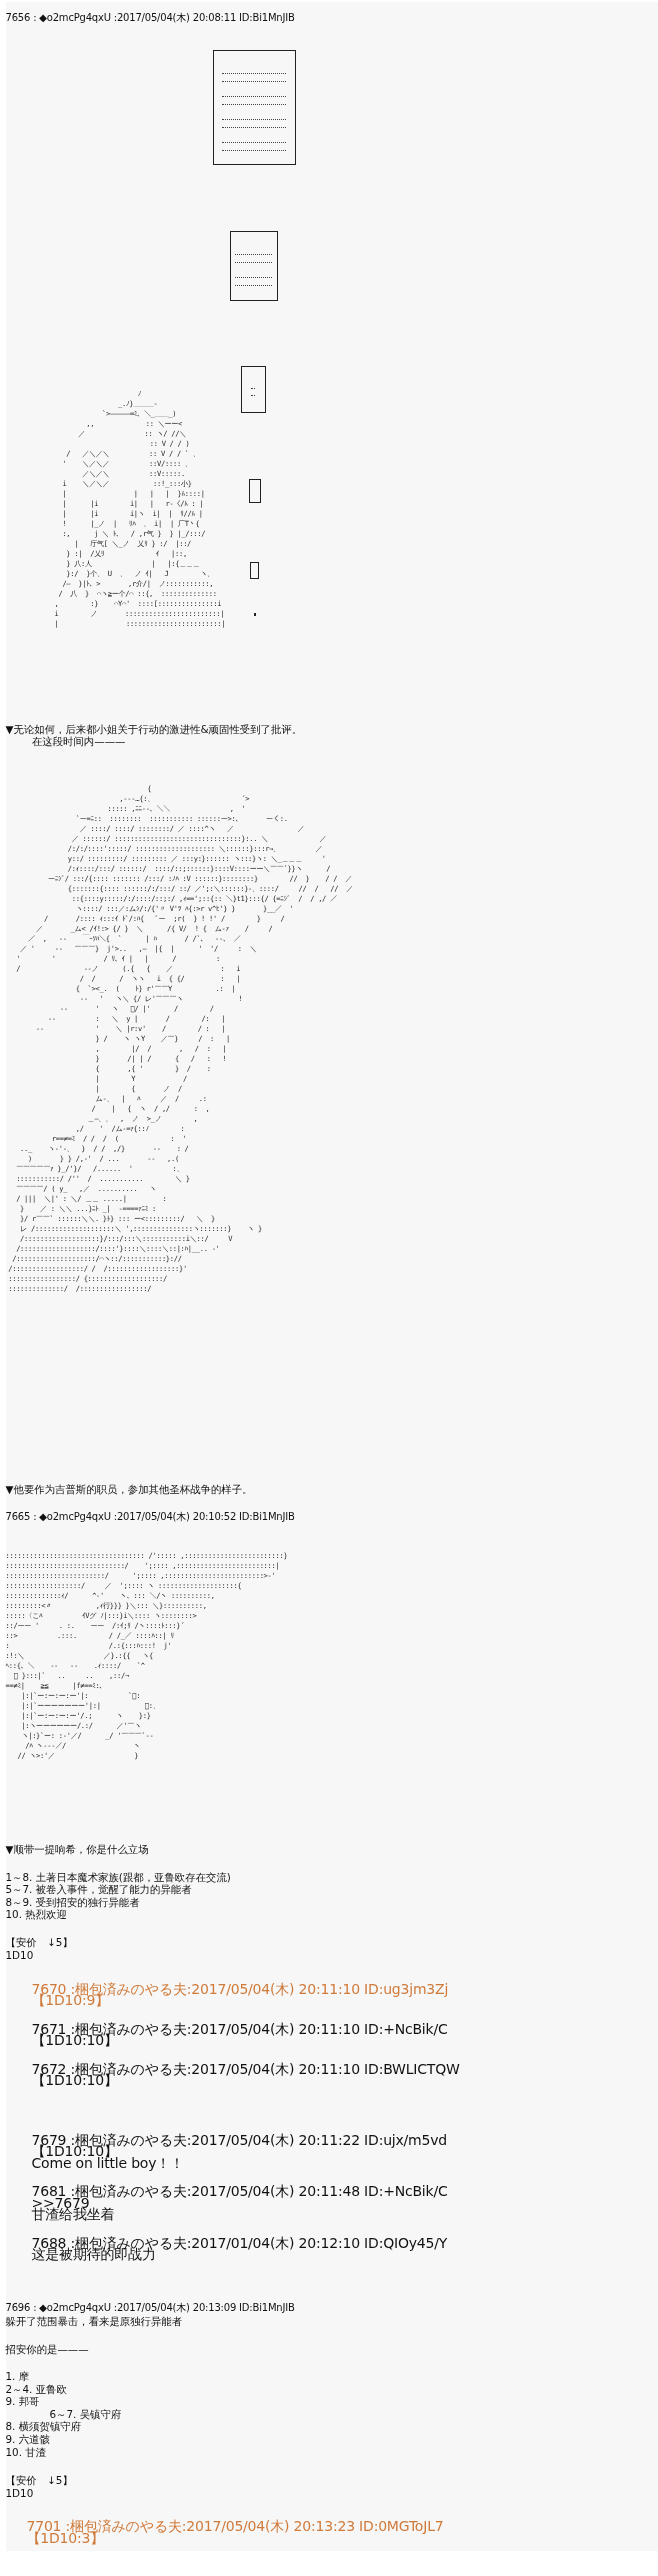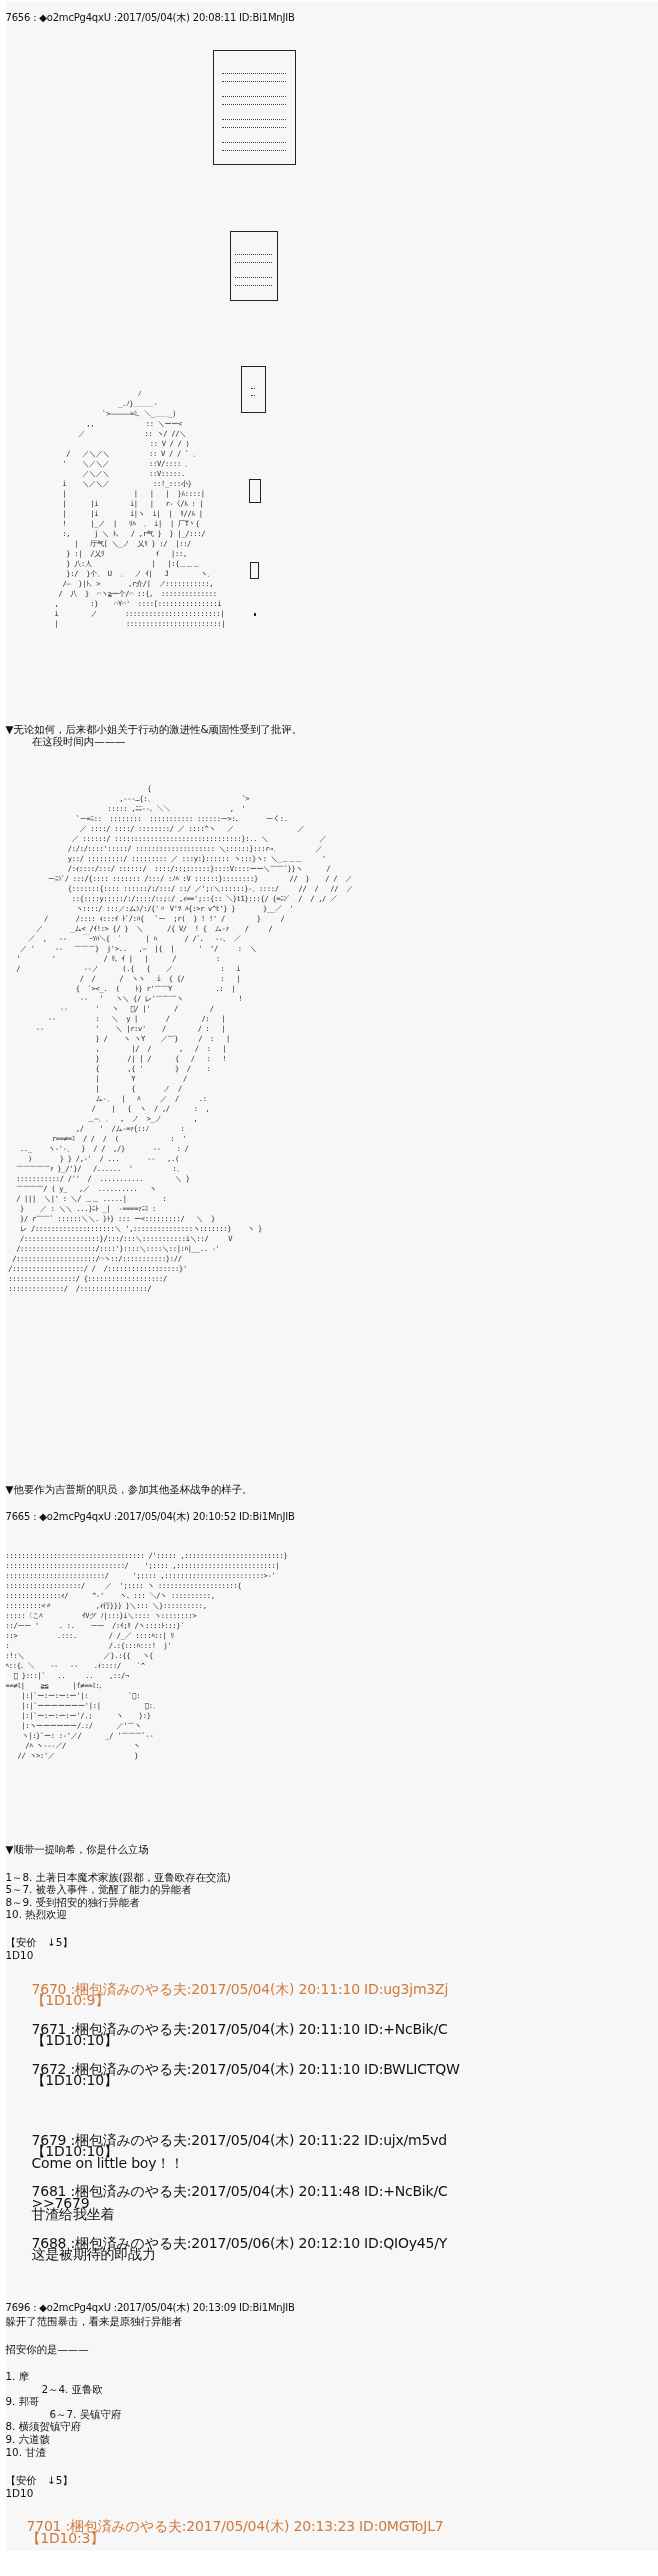--- a/index.html
+++ b/index.html
@@ -171,28 +171,28 @@
   <div class="abs reply" style="left:26px; top:2073px;">【1D10:10】</div>
 
   <div class="abs reply" style="left:26px; top:2133px;">7679 :梱包済みのやる夫:2017/05/04(木) 20:11:22 ID:ujx/m5vd</div>
   <div class="abs reply" style="left:26px; top:2144px;">【1D10:10】</div>
   <div class="abs reply" style="left:26px; top:2156px;">Come on little boy！！</div>
 
   <div class="abs reply" style="left:26px; top:2184px;">7681 :梱包済みのやる夫:2017/05/04(木) 20:11:48 ID:+NcBik/C</div>
   <div class="abs reply" style="left:26px; top:2196px;">&gt;&gt;7679</div>
   <div class="abs reply" style="left:26px; top:2207px;">甘渣给我坐着</div>
 
-  <div class="abs reply" style="left:26px; top:2236px;">7688 :梱包済みのやる夫:2017/05/06(木) 20:12:10 ID:QIOy45/Y</div>
+  <div class="abs reply" style="left:26px; top:2236px;">7688 :梱包済みのやる夫:2017/01/04(木) 20:12:10 ID:QIOy45/Y</div>
   <div class="abs reply" style="left:26px; top:2247px;">这是被期待的即战力</div>
 
   <div class="abs hdr" style="left:0px; top:2300px;">7696 : ◆o2mcPg4qxU :2017/05/04(木) 20:13:09 ID:Bi1MnJIB</div>
   <div class="abs txt" style="left:0px; top:2313px;">躲开了范围暴击，看来是原独行异能者</div>
   <div class="abs txt" style="left:0px; top:2341px;">招安你的是———</div>
   <div class="abs txt" style="left:0px; top:2368px;">1. 摩</div>
-  <div class="abs txt" style="left:0px; top:2381px;margin-left:36px;">2～4. 亚鲁欧</div>
+  <div class="abs txt" style="left:0px; top:2381px;">2～4. 亚鲁欧</div>
   <div class="abs txt" style="left:0px; top:2393px;">9. 邦哥</div>
   <div class="abs txt" style="left:0px; top:2406px;padding-left:44px;">6～7. 吴镇守府</div>
   <div class="abs txt" style="left:0px; top:2418px;">8. 横须贺镇守府</div>
   <div class="abs txt" style="left:0px; top:2431px;">9. 六道骸</div>
   <div class="abs txt" style="left:0px; top:2444px;">10. 甘渣</div>
   <div class="abs txt" style="left:0px; top:2472px;">【安价　↓5】</div>
   <div class="abs txt" style="left:0px; top:2485px;">1D10</div>
 
   <div class="abs reply orange" style="left:21px; top:2519px;">7701 :梱包済みのやる夫:2017/05/04(木) 20:13:23 ID:0MGToJL7</div>
   <div class="abs reply orange" style="left:21px; top:2531px;">【1D10:3】</div>

